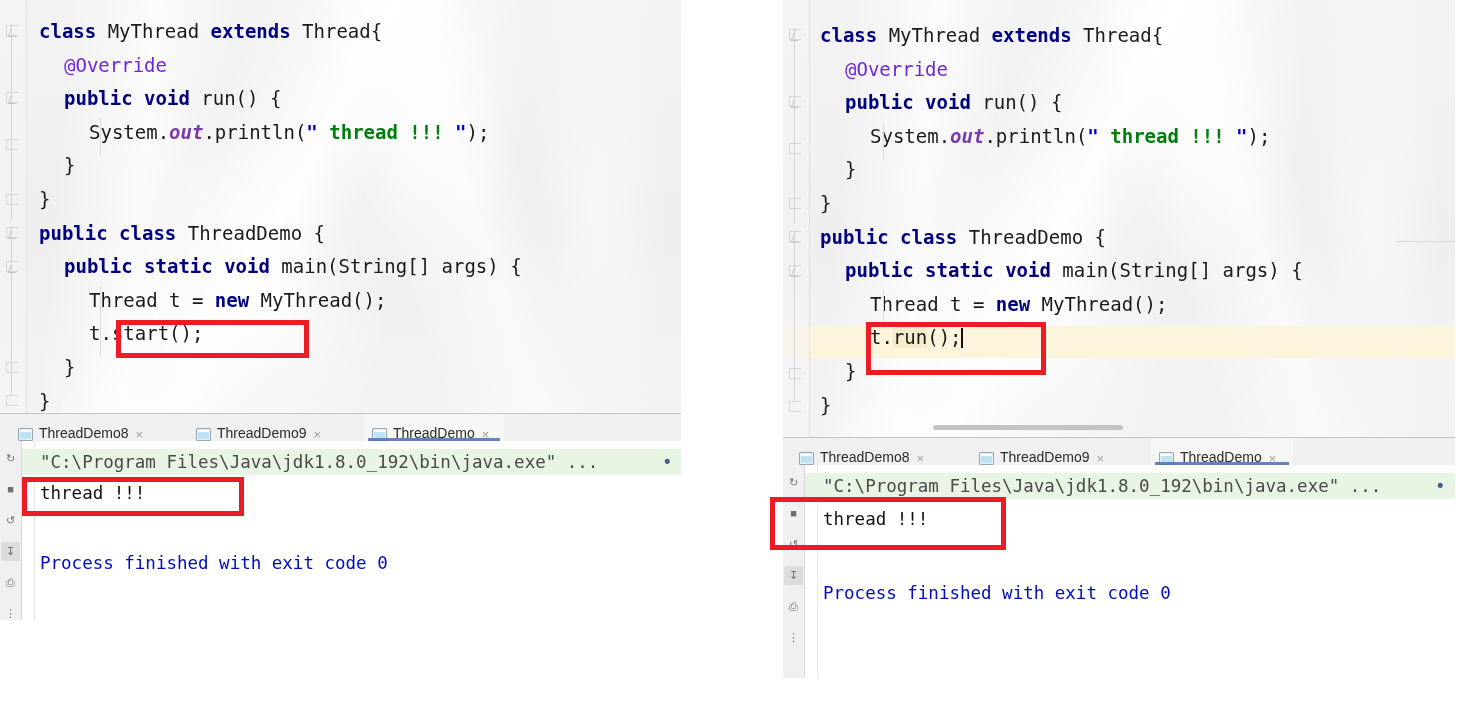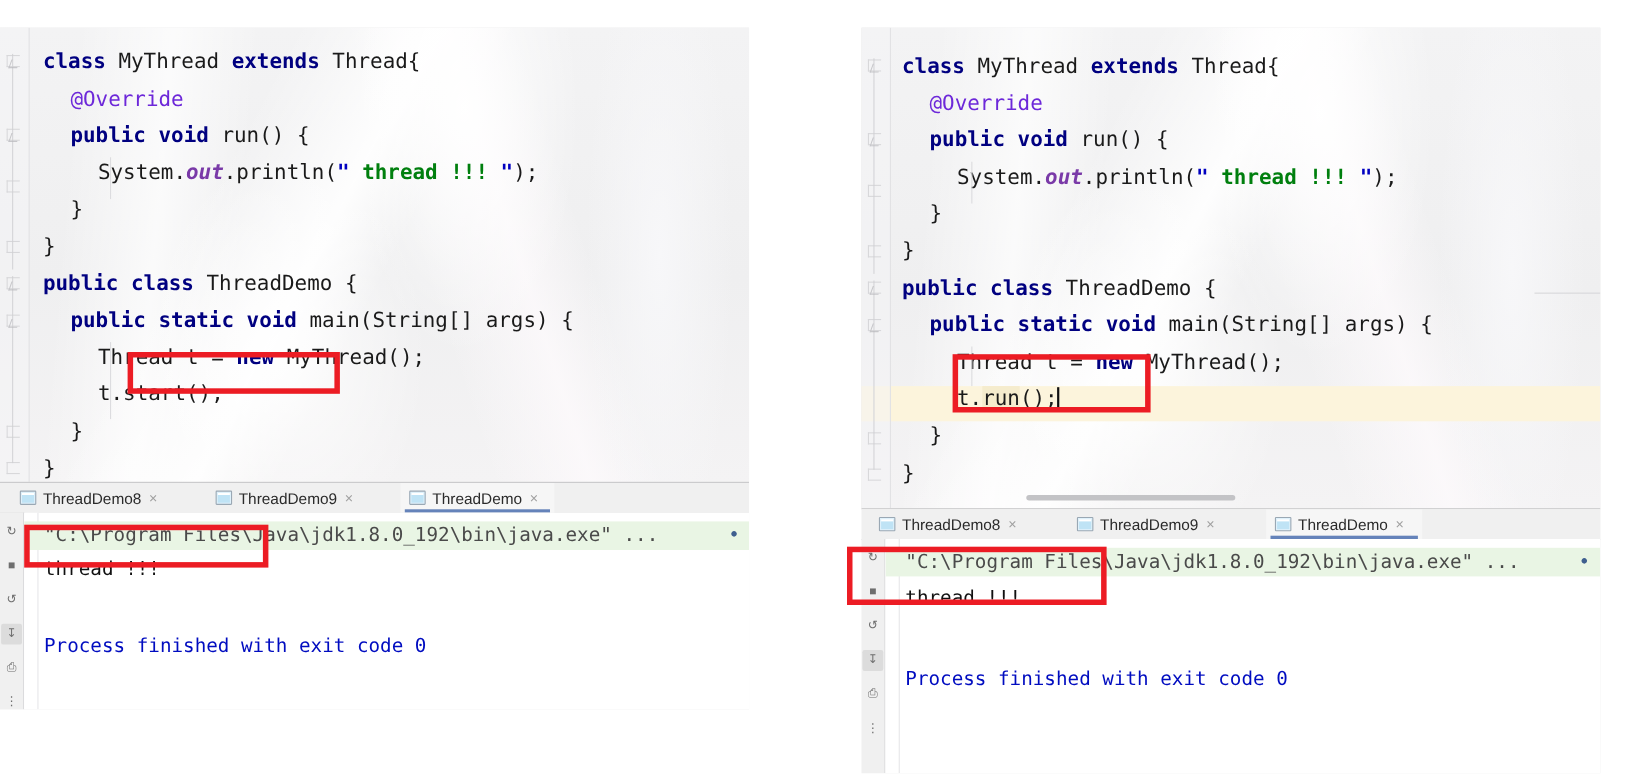--- a/index.html
+++ b/index.html
@@ -17,21 +17,20 @@
     width: 1478px;
     height: 706px;
     background: #ffffff;
   }
 
   
   .ide-panel {
     position: absolute;
     overflow: hidden;
     background: #f2f2f2;
-    margin-top: 25px;
   }
 
   .editor-area {
     position: absolute;
     left: 0; right: 0; top: 0;
     overflow: hidden;
     background: #f1f1f1;
   }
 
   
@@ -166,21 +165,21 @@
     left: 0; right: 0; top: 0;
     height: 27px;
     background: #f0f0f0;
     border-bottom: 1px solid #d6d6d8;
   }
   .tab {
     position: absolute;
     top: 0;
     height: 27px;
     display: flex;
-    align-items: center;
+    align-items: flex-end;
     gap: 6px;
     padding: 0 8px;
     box-sizing: border-box;
     font-family: "Liberation Sans", sans-serif;
     font-size: 14px;
     color: #2b2b2b;
   }
   .tab.active { background: #f6f6f6; }
   .tab.active::after {
     content: "";

